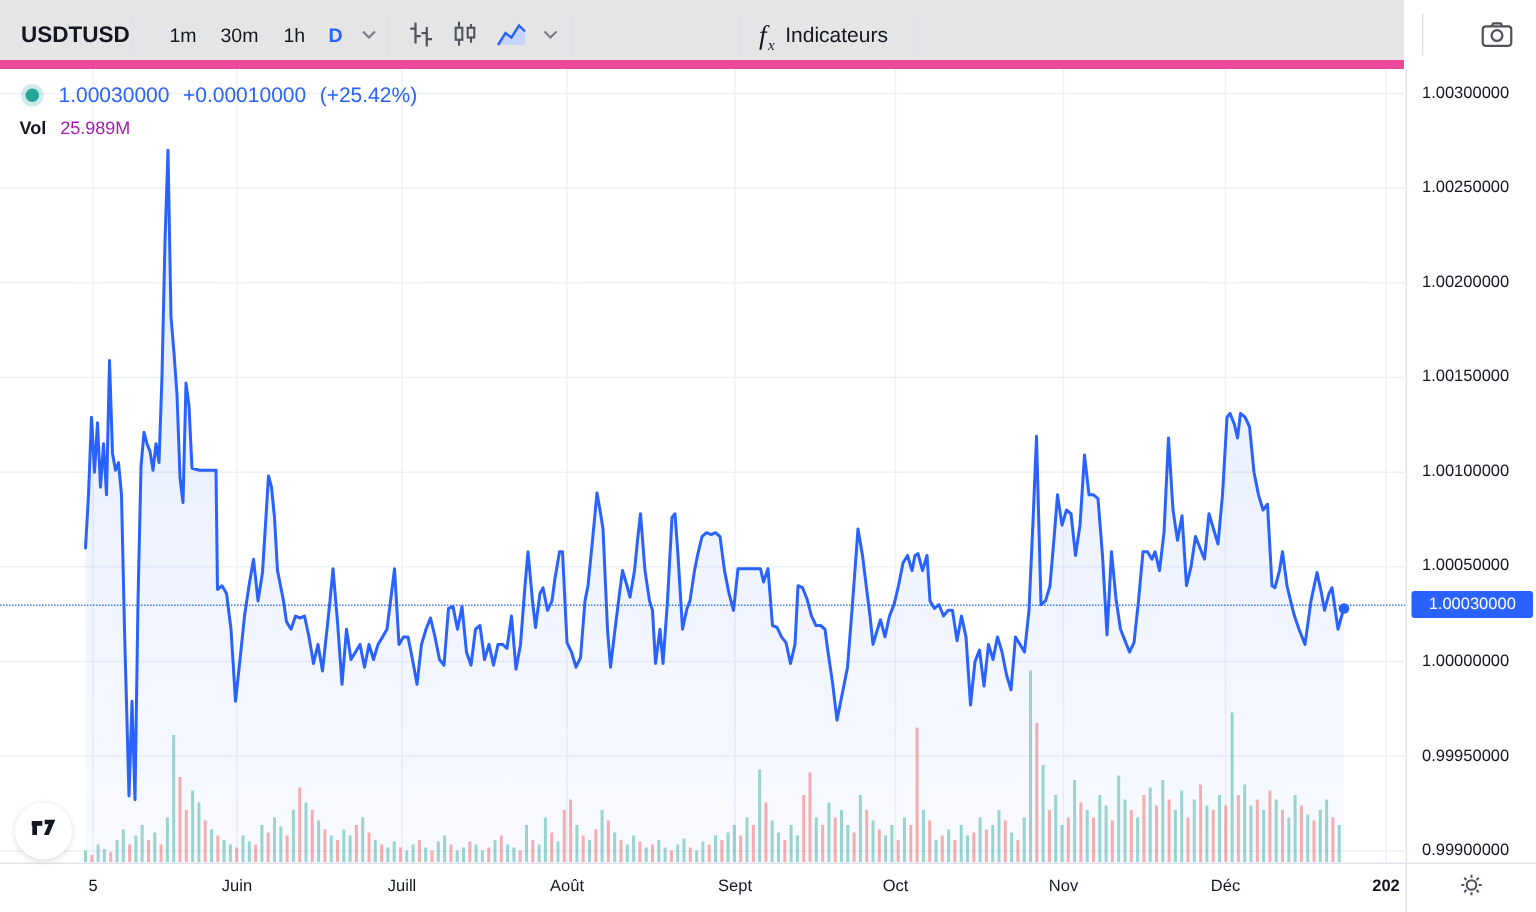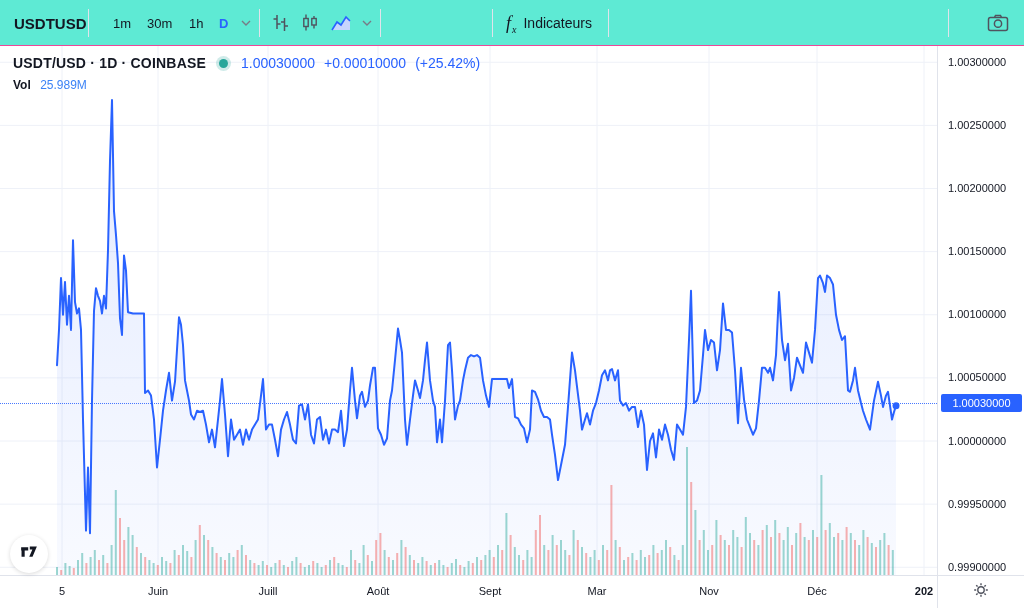--- a/index.html
+++ b/index.html
@@ -1,41 +1,41 @@
 <!DOCTYPE html>
 <html><head>
 <meta charset="utf-8">
 <style>
   * { margin:0; padding:0; box-sizing:border-box; }
   body { font-family: "Liberation Sans", sans-serif; background:#fff; }
   .app { position:relative; width:1024px; height:608px; background:#fff; overflow:hidden; }
 
   
-  .toolbar { position:absolute; left:0; top:0; width:1024px; height:46px; background:#5eead4;
-             border-bottom:1px solid #ec4899; z-index:30; }
+  .toolbar { position:absolute; left:0; top:0; width:936px; height:46px; background:#e5e5e5;
+             border-bottom:6px solid #ec4899; z-index:30; }
   .tb-item { position:absolute; top:0; height:46px; display:flex; align-items:center; cursor:pointer; }
   .vsep { position:absolute; top:9px; width:1px; height:28px; background:#e0e3eb; }
   .symbol { left:14px; font-size:15px; font-weight:700; color:#131722; }
   .tf { font-size:13px; font-weight:500; color:#131722;text-align:right; }
   .tf.active { color:#2962ff; font-weight:600; }
   .icon-btn svg { display:block; }
   .label-btn { font-size:14px; color:#131722; }
   .fx-glyph { font-family:"Liberation Serif", serif; font-style:italic; font-size:18px; color:#131722; }
   .fx-sub { font-size:10px; font-style:italic; color:#131722; position:relative; top:4px; left:1px;
             font-family:"Liberation Serif", serif; }
 
   
   .legend { position:absolute; left:13px; top:55px; z-index:20; }
   .legend-row1 { display:flex; align-items:center; gap:9px; }
   .legend-title { font-size:14px; font-weight:600; color:#131722; letter-spacing:.2px; }
   .legend-dot { width:9px; height:9px; border-radius:50%; background:#26a69a;
                 box-shadow:0 0 0 3px rgba(38,166,154,.22); margin:0 4px; }
   .legend-price { font-size:14px; font-weight:500; color:#2962ff; }
   .legend-row2 { margin-top:7px; font-size:12px; color:#131722; font-weight:600; }
-  .legend-row2 .vol-val { color:#3b82f6; font-weight:500; margin-left:6px; }
+  .legend-row2 .vol-val { color:#a21caf; font-weight:500; margin-left:6px; }
 
   
   .plot { position:absolute; left:0; top:46px; width:937px; height:529px; overflow:hidden; }
   .cur-price-line { position:absolute; left:0; top:403px; width:937px; height:0;
                     border-top:1px dotted #2962ff; opacity:.85; z-index:5; }
 
   
   .price-axis { position:absolute; left:937px; top:46px; width:87px; height:529px;
                 border-left:1px solid #e0e3eb; background:#fff; z-index:10; cursor:ns-resize; }
   .pa-label { position:absolute; left:10px; font-size:11px; color:#131722; white-space:nowrap; }
@@ -129,21 +129,20 @@
           <path d="M9.5 7.5l1-2h5l1 2"></path>
           <rect x="3.5" y="7.5" width="19" height="13" rx="2"></rect>
           <circle cx="13" cy="13.7" r="3.6"></circle>
         </svg>
       </span>
     </div>
   </div>
 
   <div class="legend">
     <div class="legend-row1">
-      <span class="legend-title">USDT/USD · 1D · COINBASE</span>
       <span class="legend-dot"></span>
       <span class="legend-price">1.00030000</span>
       <span class="legend-price">+0.00010000</span>
       <span class="legend-price">(+25.42%)</span>
     </div>
     <div class="legend-row2">
       <span>Vol</span>
       <span class="vol-val">25.989M</span>
     </div>
   </div>
@@ -393,21 +392,21 @@
       <div class="pa-label" style="top: 451.625px;">0.99950000</div>
       <div class="pa-label" style="top: 514.75px;">0.99900000</div>
     </div>
 
   <div class="time-axis" id="time-axis">
       <div class="ta-label" style="left: 62px;">5</div>
       <div class="ta-label" style="left: 158px;">Juin</div>
       <div class="ta-label" style="left: 268px;">Juill</div>
       <div class="ta-label" style="left: 378px;">Août</div>
       <div class="ta-label" style="left: 490px;">Sept</div>
-      <div class="ta-label" style="left: 597px;">Mar</div>
+      <div class="ta-label" style="left: 597px;">Oct</div>
       <div class="ta-label" style="left: 709px;">Nov</div>
       <div class="ta-label" style="left: 817px;">Déc</div>
       <div class="ta-label bold" style="left: 924px;">202</div>
     </div>
   <div class="axis-corner">
     <span>
       <svg width="18" height="18" viewBox="0 0 18 18" fill="none" stroke="#50535e" stroke-width="1.4">
         <circle cx="9" cy="9" r="3.2"></circle>
         <path d="M9 2.2v2 M9 13.8v2 M2.2 9h2 M13.8 9h2 M4.2 4.2l1.4 1.4 M12.4 12.4l1.4 1.4 M13.8 4.2l-1.4 1.4 M5.6 12.4l-1.4 1.4"></path>
       </svg>

